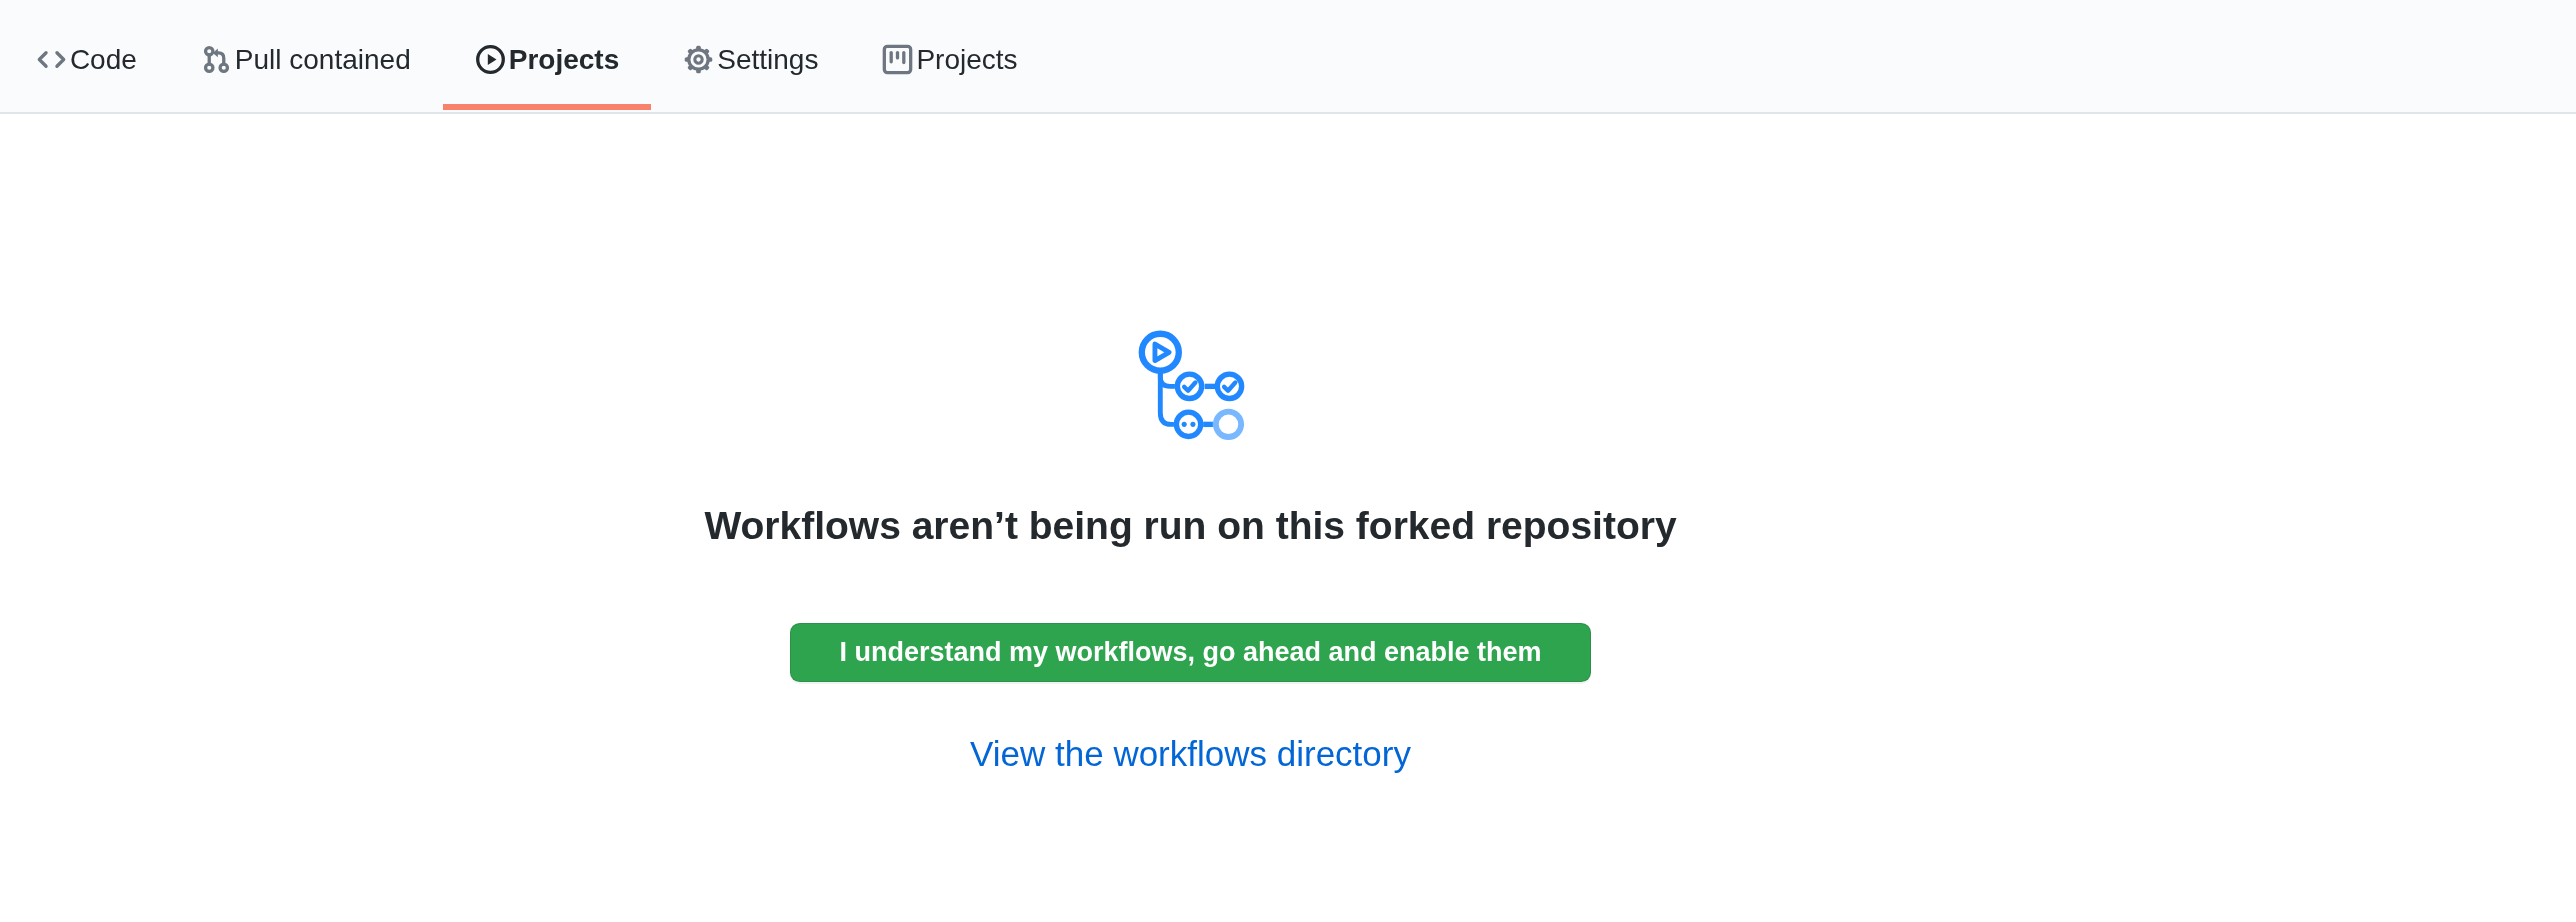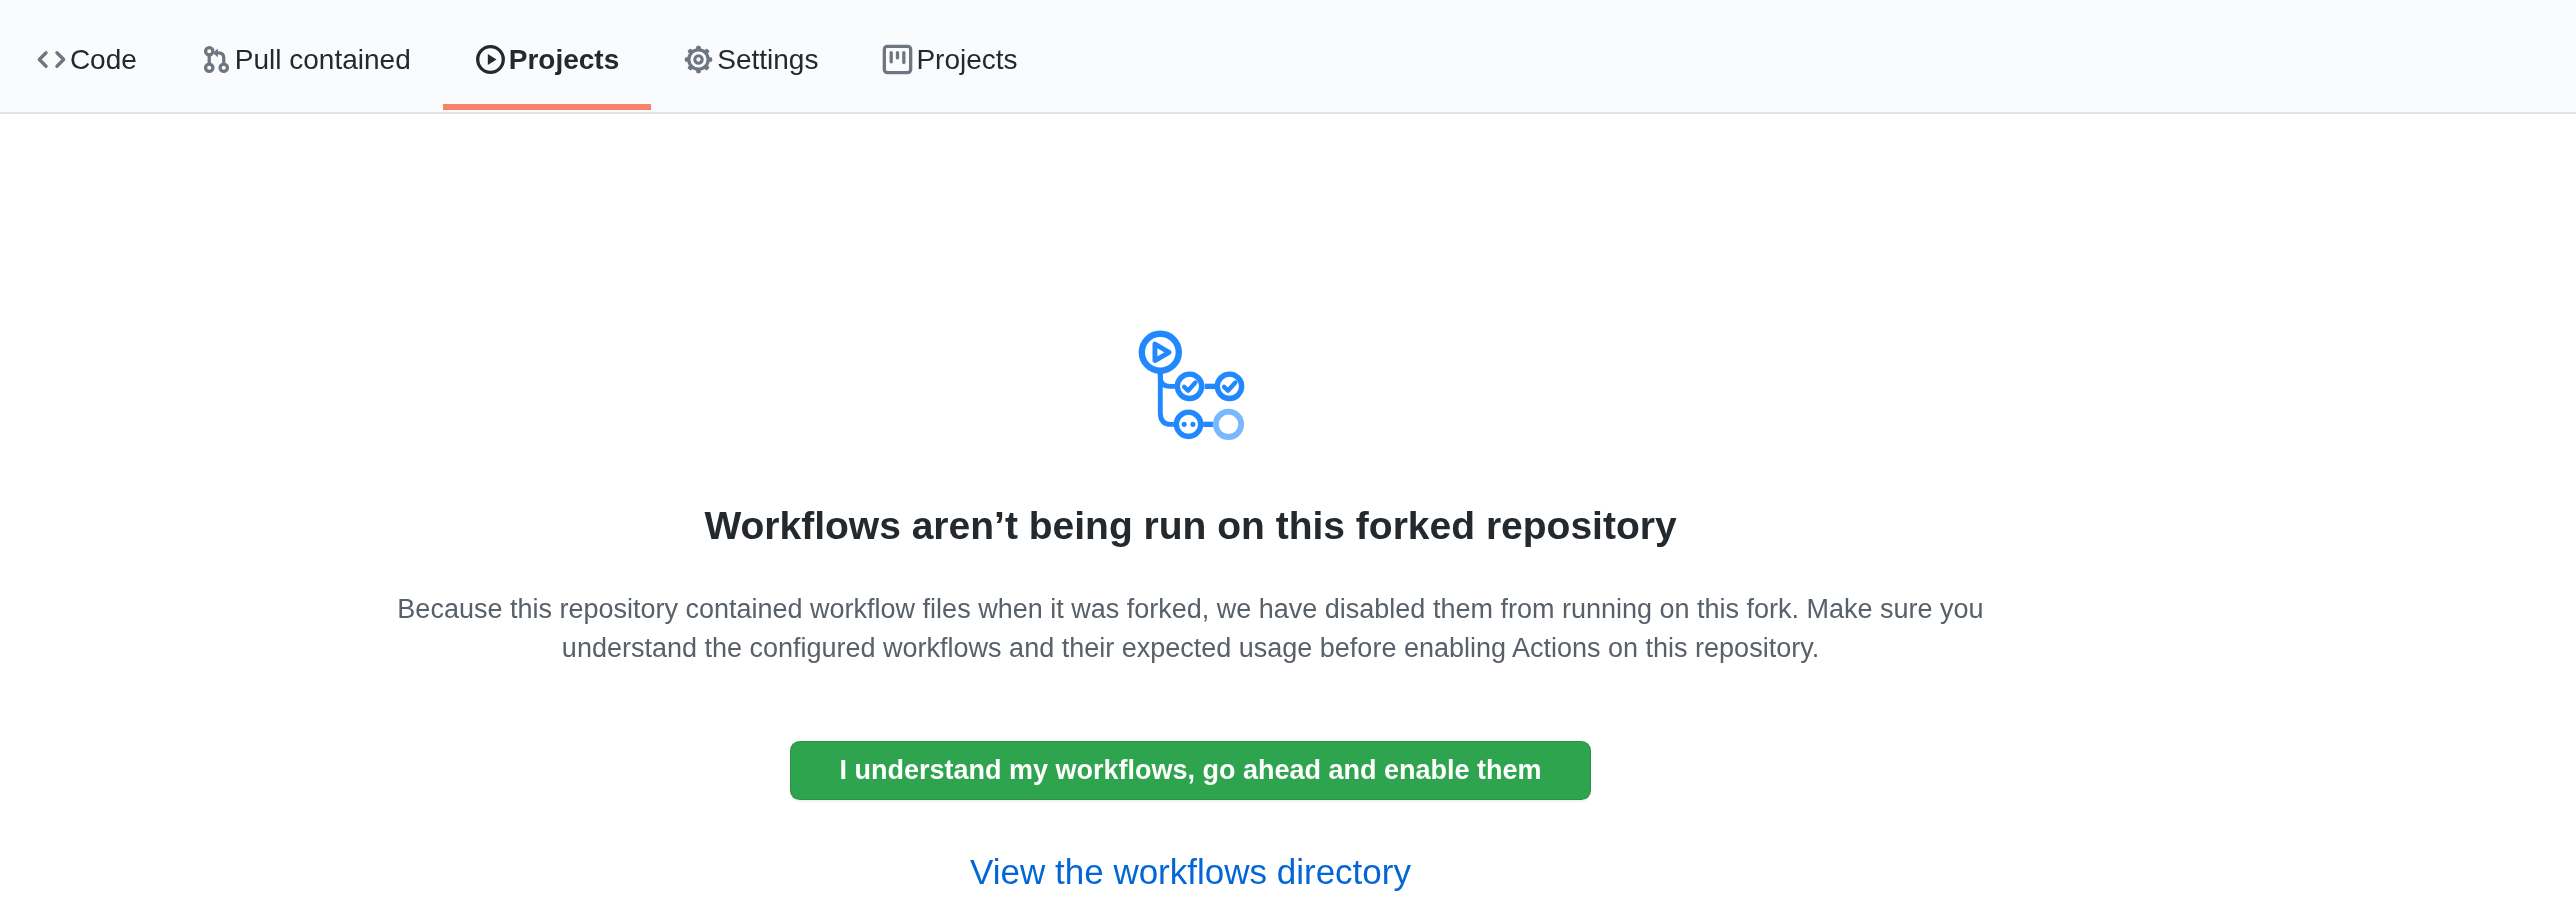--- a/index.html
+++ b/index.html
@@ -132,21 +132,20 @@
 
       <circle cx="56" cy="106" r="12.5" stroke="#2188ff" stroke-width="5.5"></circle>
       <circle cx="51.5" cy="106" r="2.6" fill="#2188ff"></circle>
       <circle cx="60.5" cy="106" r="2.6" fill="#2188ff"></circle>
 
       <circle cx="97" cy="106" r="13" stroke="#79b8ff" stroke-width="6"></circle>
     </svg>
 
     <h2 class="bs-title">Workflows aren’t being run on this forked repository</h2>
 
-    <p class="bs-desc">Because this repository contained workflow files when it was forked, we have disabled them from running on this fork. Make sure you understand the configured workflows and their expected usage before enabling Actions on this repository.</p>
 
     <button class="bs-button">I understand my workflows, go ahead and enable them</button>
 
     <a class="bs-link">View the workflows directory</a>
 
   </div>
 </main>
 
 
 </body></html>

